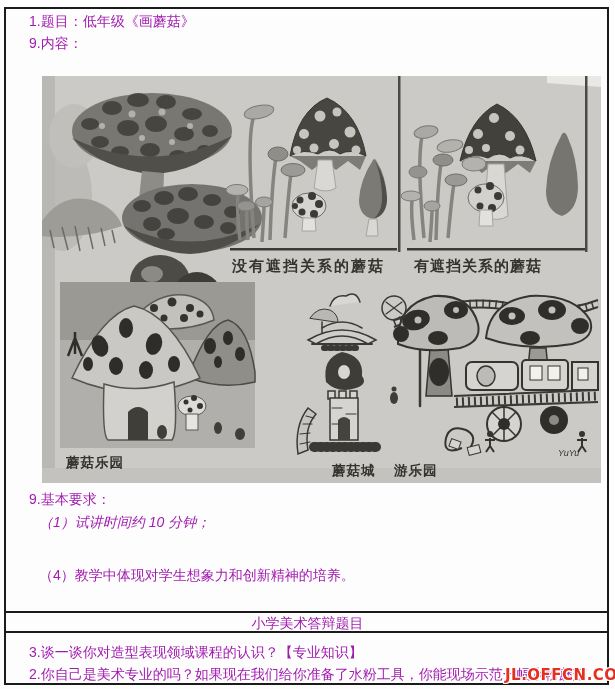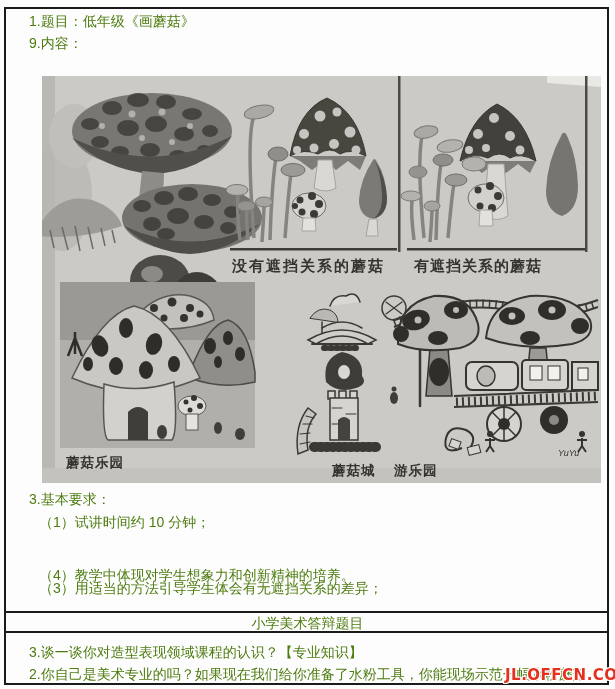--- a/index.html
+++ b/index.html
@@ -1,19 +1,19 @@
 <!DOCTYPE html>
 <html><head>
 <meta charset="utf-8">
 <style>
   html,body{margin:0;padding:0;background:#ffffff;}
   body{width:615px;height:689px;font-family:"Liberation Sans","DejaVu Sans",sans-serif;}
   .page{position:relative;width:615px;height:689px;background:#fdfdfd;overflow:hidden;}
   .frame{position:absolute;left:4px;top:7px;width:601px;height:674px;border:2px solid #1b1b1b;}
-  .txt{position:absolute;color:#4d7c0f;font-size:14px;line-height:21px;white-space:pre;}
+  .txt{position:absolute;color:#a21caf;font-size:14px;line-height:21px;white-space:pre;}
   .wrap{white-space:normal;line-height:22px;}
   .hline{position:absolute;left:6px;width:603px;height:2px;background:#1b1b1b;}
   .photo{position:absolute;left:42px;top:76px;width:559px;height:297px;}
   .center{text-align:center;}
   .watermark{position:absolute;left:505px;top:666px;font-size:15px;font-weight:bold;
     letter-spacing:.5px;color:#e6301f;font-family:"DejaVu Sans",sans-serif;
     text-shadow:-1px -1px 0 #fff,1px -1px 0 #fff,-1px 1px 0 #fff,1px 1px 0 #fff;}
   svg text{font-family:"Liberation Sans","DejaVu Sans",sans-serif;}
 </style>
 </head>
@@ -302,23 +302,22 @@
         <path d="M540 362 L540 370 M535 364 L545 364 M540 370 L536 376 M540 370 L544 376"></path>
       </g>
       <circle cx="448" cy="358" r="3" fill="#35342f"></circle>
           <circle cx="540" cy="358" r="3" fill="#35342f"></circle>
       <text x="516" y="380" font-size="9" font-style="italic" fill="#35342f">YuYu</text>
       <text x="352" y="399" font-size="13.5" font-weight="bold" letter-spacing="1" fill="#34332e">游乐园</text>
     </g>
   </svg>
   </div>
 
-  <div class="txt" style="left:29px;top:489px;">3.基本要求：</div>
-  <div class="txt wrap" style="left:8px;top:511px;width:599px;text-indent:31px;">（1）试讲时间约 10 分钟；</div>
-  <div class="txt wrap" style="left:8px;top:577px;width:599px;text-indent:31px;">（3）用适当的方法引导学生体会有无遮挡关系的差异；</div>
+  <div class="txt" style="left:29px;top:489px;">9.基本要求：</div>
+  <div class="txt wrap" style="left:8px;top:511px;width:599px;text-indent:31px;font-style:italic;">（1）试讲时间约 10 分钟；</div>
   <div class="txt wrap" style="left:8px;top:564px;width:599px;text-indent:31px;">（4）教学中体现对学生想象力和创新精神的培养。</div>
 
   <div class="hline" style="top:611px;"></div>
   <div class="txt center" style="left:6px;top:613px;width:603px;">小学美术答辩题目</div>
   <div class="hline" style="top:631px;"></div>
 
   <div class="txt wrap" style="left:29px;top:641px;width:575px;">3.谈一谈你对造型表现领域课程的认识？【专业知识】</div>
   <div class="txt wrap" style="left:29px;top:663px;width:578px;">2.你自己是美术专业的吗？如果现在我们给你准备了水粉工具，你能现场示范一幅水粉蘑菇吗？【专业知识】</div>
 
   <div class="watermark">JL.OFFCN.COM</div>

